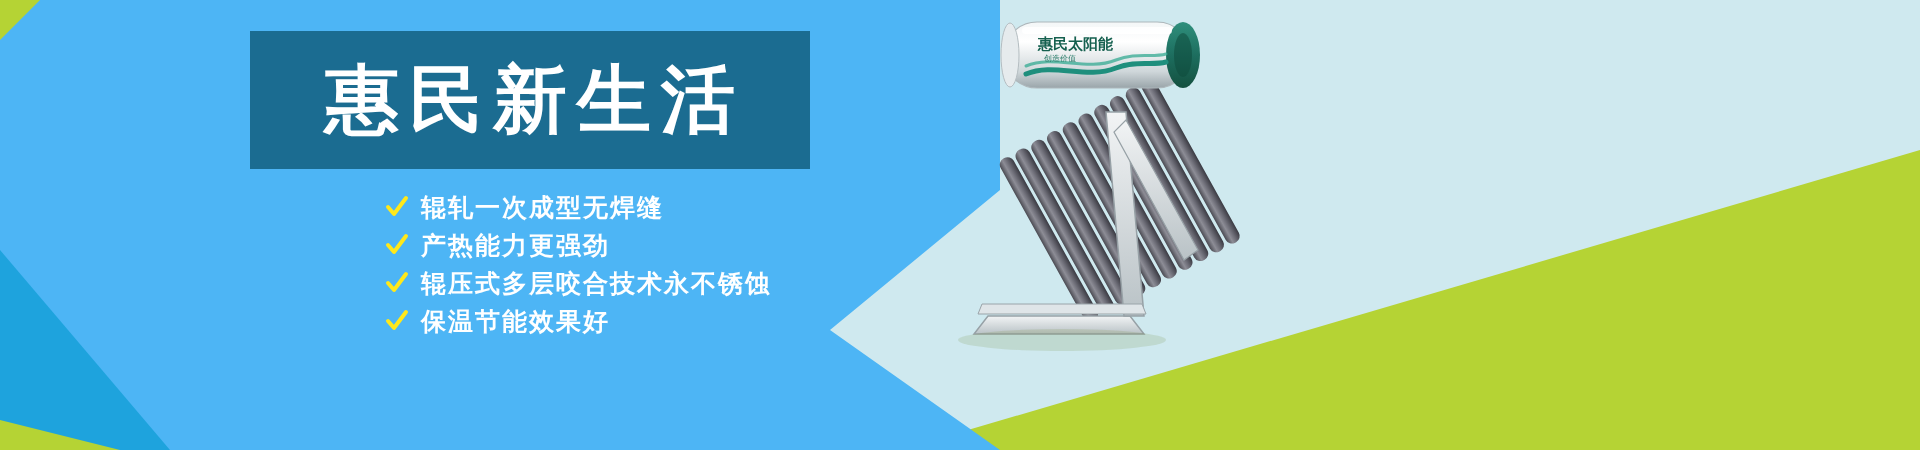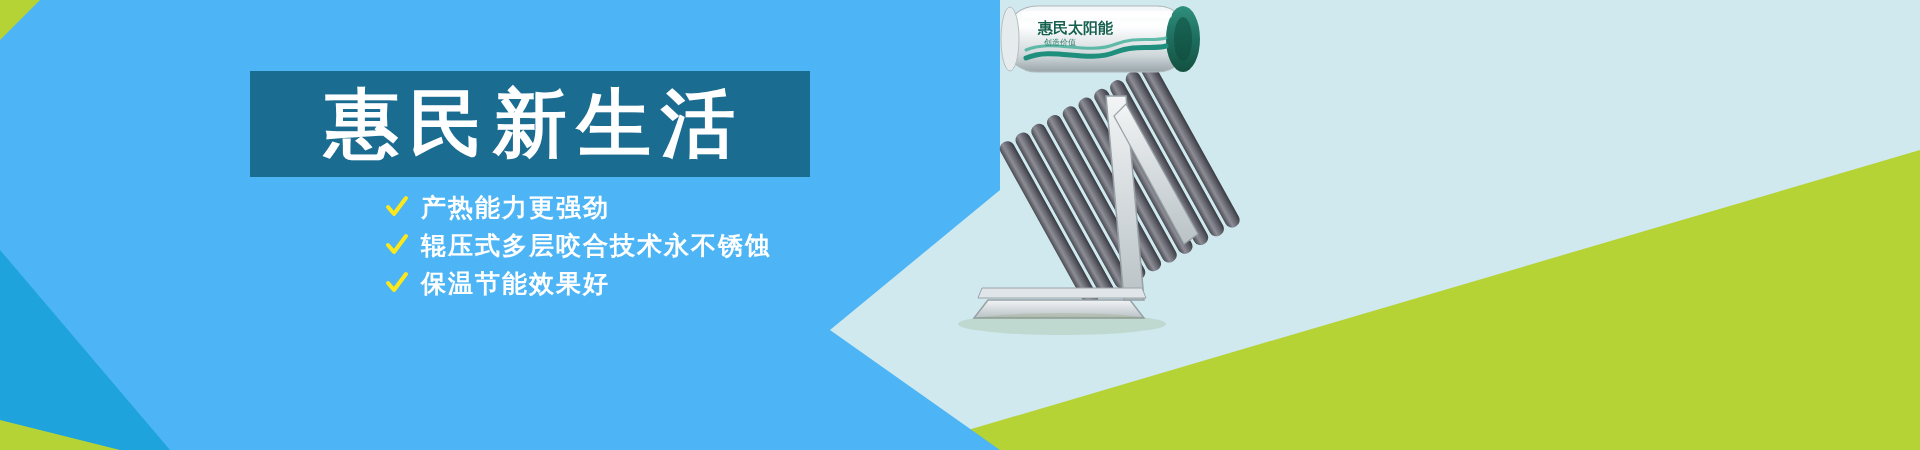--- a/index.html
+++ b/index.html
@@ -62,23 +62,23 @@
     position:absolute;
     left:0;bottom:0;width:220px;height:120px;
     background:#b5d334;
     clip-path:polygon(0 90px, 120px 120px, 0 120px);
   }
 
   
   .headline-block{
     position:absolute;
     left:250px;top:31px;
-    width:560px;height:106px;
+    width:560px;height:138px;
     background:#1b6c91;
-    display:flex;align-items:center;justify-content:center;margin-top:40px;
+    display:flex;align-items:center;justify-content:center;
   }
   .headline-text{
     color:#ffffff;
     font-size:74px;
     font-weight:bold;
     letter-spacing:10px;
     line-height:1;
     white-space:nowrap;
     text-indent:10px;
   }
@@ -137,21 +137,21 @@
     font-size:25px;
     font-weight:bold;
     letter-spacing:2px;
     white-space:nowrap;
     line-height:1;
   }
 
   
   .product{
     position:absolute;
-    left:930px;top:0px;
+    left:930px;top:16px;
     width:360px;height:360px;
   }
 </style>
 </head>
 <body>
 
 <div class="banner">
 
   <div class="bg-layer">
     <div class="bg-base"></div>
@@ -163,20 +163,26 @@
     <div class="green-sliver"></div>
   </div>
 
   <div class="headline-block">
     <div class="headline-text">惠民新生活</div>
   </div>
 
 
   <div class="features">
 
+    <div class="feature-row">
+      <svg class="check-icon" viewBox="0 0 24 24">
+        <path d="M3 12 L9 19 L21 3" fill="none" stroke="#ffe81a" stroke-width="4" stroke-linecap="round" stroke-linejoin="round"></path>
+      </svg>
+      <span class="feature-text">辊轧一次成型无焊缝</span>
+    </div>
 
     <div class="feature-row">
       <svg class="check-icon" viewBox="0 0 24 24">
         <path d="M3 12 L9 19 L21 3" fill="none" stroke="#ffe81a" stroke-width="4" stroke-linecap="round" stroke-linejoin="round"></path>
       </svg>
       <span class="feature-text">产热能力更强劲</span>
     </div>
 
     <div class="feature-row">
       <svg class="check-icon" viewBox="0 0 24 24">

